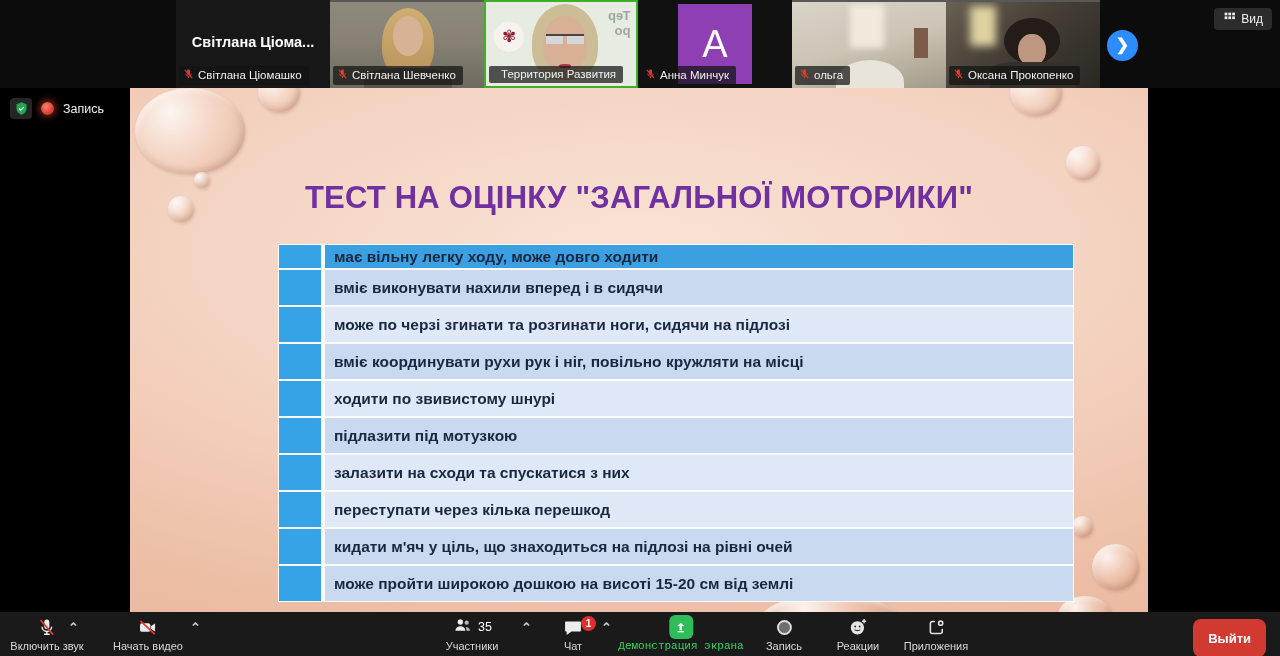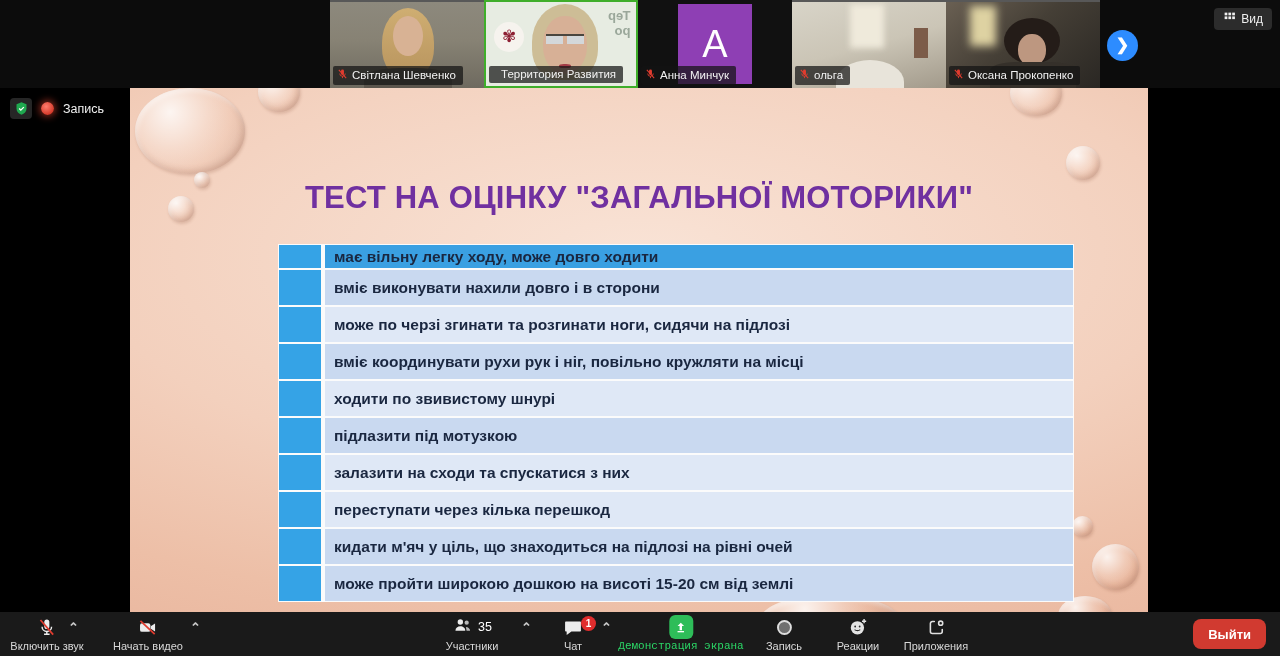--- a/index.html
+++ b/index.html
@@ -79,30 +79,42 @@
   .toolbar { position:absolute; left:0; top:612px; width:1280px; height:44px; background:#1a1a1a; }
   .tb-item { position:absolute; top:3px; transform:translateX(-50%); display:flex; flex-direction:column; align-items:center; }
   .tb-icon { height:24px; display:flex; align-items:center; justify-content:center; gap:4px; }
   .tb-label { margin-top:1px; color:#d9d9d9; font-size:11px; white-space:nowrap; }
   .tb-label.green { color:#2bd867;font-family:Liberation Mono, monospace; }
   .caret { position:absolute; top:8px; color:#c9c9c9; font-size:13px; font-weight:bold; }
   .count { color:#fff; font-size:12.5px; }
   .badge { position:absolute; left:581px; top:4px; width:15px; height:15px; border-radius:50%; background:#e02d2d;
     color:#fff; font-size:10px; text-align:center; line-height:15px; font-weight:bold; z-index:2; }
   .share-chip { width:24px; height:24px; border-radius:6px; background:#2ebd59; display:flex; align-items:center; justify-content:center; }
-  .leave-btn { position:absolute; right:14px; top:7px; height:30px; padding:0 15px; background:#d13a30; border:none;
+  .leave-btn { position:absolute; right:14px; top:7px; height:38px; padding:0 15px; background:#d13a30; border:none;
     border-radius:8px; color:#fff; font-size:13px; font-weight:bold; }
 </style>
 </head>
 <body>
 
 <div class="screen">
 
   <div class="top-strip">
 
+    <div class="tile" style="left:176px">
+      <div class="display-name">Світлана Ціома...</div>
+      <div class="tile-label">
+        <span><svg width="11" height="12" viewBox="0 0 24 24">
+              <path d="M12 2a3.2 3.2 0 0 1 3.2 3.2v5.6a3.2 3.2 0 0 1-6.4 0V5.2A3.2 3.2 0 0 1 12 2z" fill="#e03c2f"></path>
+              <path d="M6 11a6 6 0 0 0 12 0" stroke="#e03c2f" stroke-width="2" fill="none"></path>
+              <line x1="12" y1="17" x2="12" y2="21" stroke="#e03c2f" stroke-width="2"></line>
+              <line x1="4" y1="3" x2="20" y2="21" stroke="#e03c2f" stroke-width="2.4"></line>
+            </svg></span>
+        <span>Світлана Ціомашко</span>
+      </div>
+    </div>
 
     <div class="tile tile-border-top" style="left:330px">
       <div class="t2-bg"></div>
       <div class="t2-hair"></div>
       <div class="t2-face"></div>
       <div class="t2-body"></div>
       <div class="tile-label">
         <span><svg width="11" height="12" viewBox="0 0 24 24">
               <path d="M12 2a3.2 3.2 0 0 1 3.2 3.2v5.6a3.2 3.2 0 0 1-6.4 0V5.2A3.2 3.2 0 0 1 12 2z" fill="#e03c2f"></path>
               <path d="M6 11a6 6 0 0 0 12 0" stroke="#e03c2f" stroke-width="2" fill="none"></path>
@@ -212,21 +224,21 @@
 
     <div class="slide-title">ТЕСТ НА ОЦІНКУ "ЗАГАЛЬНОЇ МОТОРИКИ"</div>
 
     <div class="t-table">
       <div class="t-row row-hl h-sm">
           <div class="num-cell h-sm"></div>
           <div class="text-cell">має вільну легку ходу, може довго ходити</div>
         </div>
       <div class="t-row row-a h-md">
           <div class="num-cell h-md"></div>
-          <div class="text-cell">вміє виконувати нахили довго і в сторони</div>
+          <div class="text-cell">вміє виконувати нахили вперед і в сидячи</div>
         </div>
       <div class="t-row row-b h-md">
           <div class="num-cell h-md"></div>
           <div class="text-cell">може по черзі згинати та розгинати ноги, сидячи на підлозі</div>
         </div>
       <div class="t-row row-a h-md">
           <div class="num-cell h-md"></div>
           <div class="text-cell">вміє координувати рухи рук і ніг, повільно кружляти на місці</div>
         </div>
       <div class="t-row row-b h-md">

